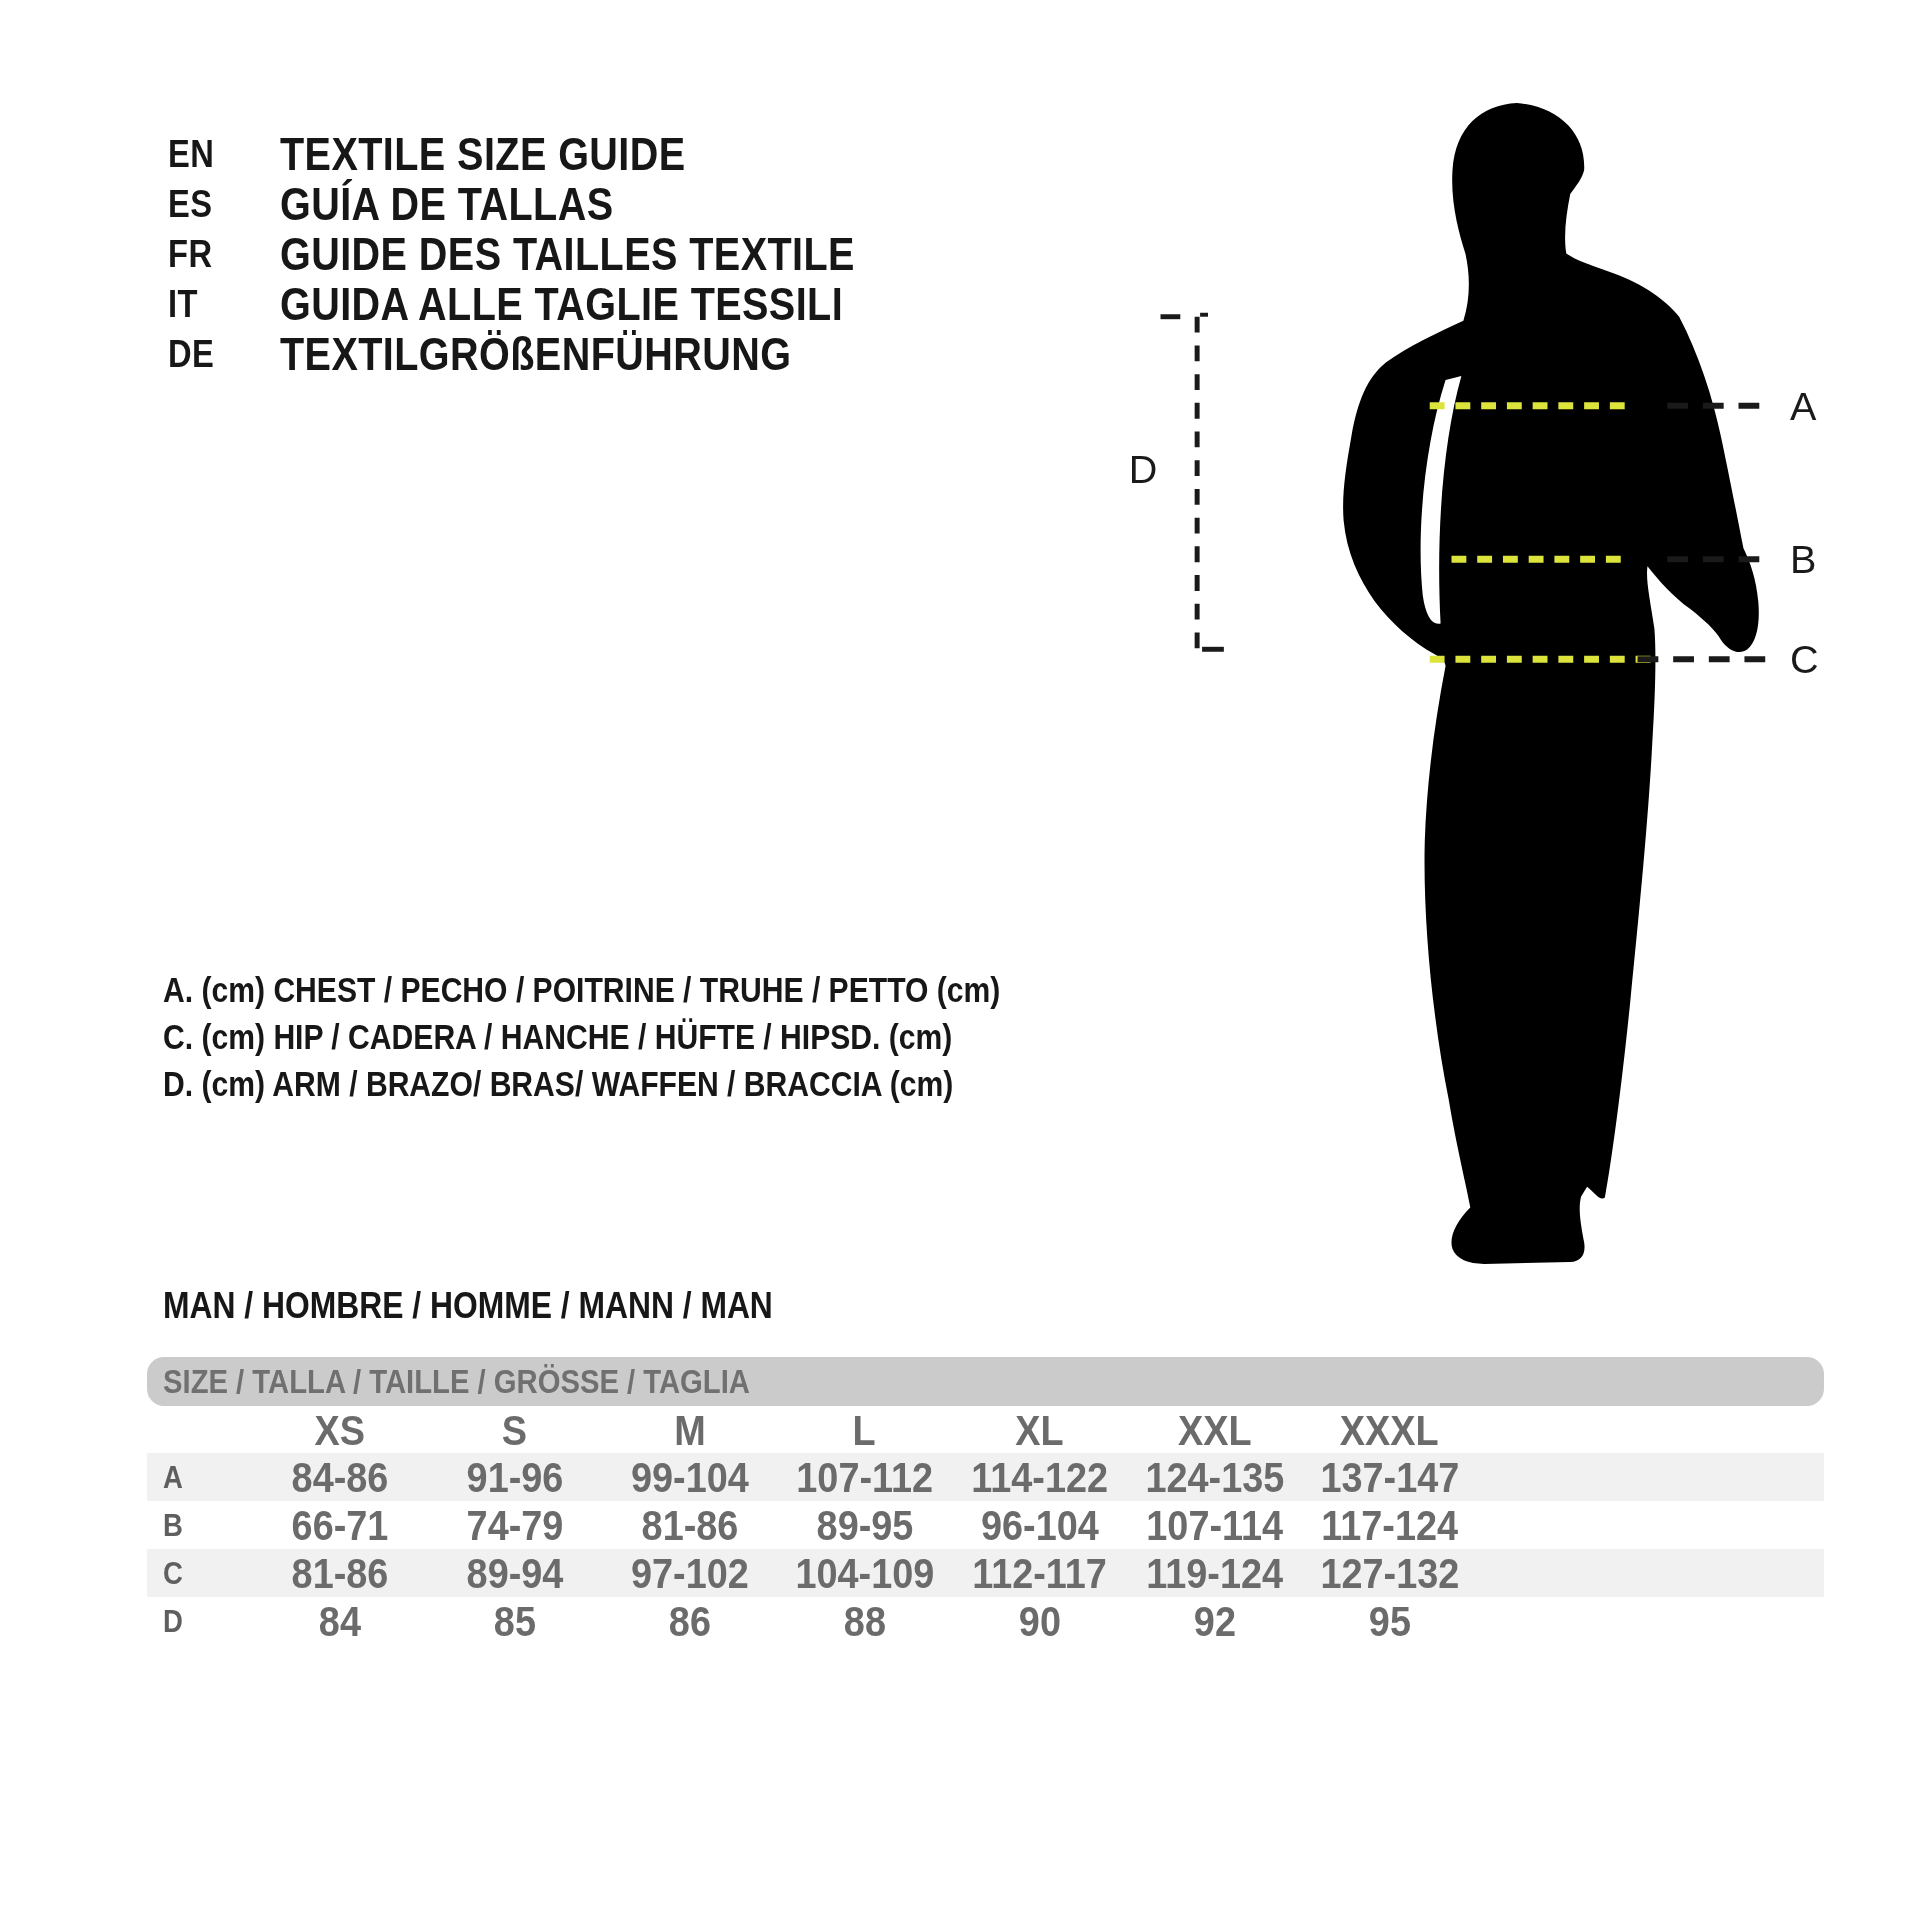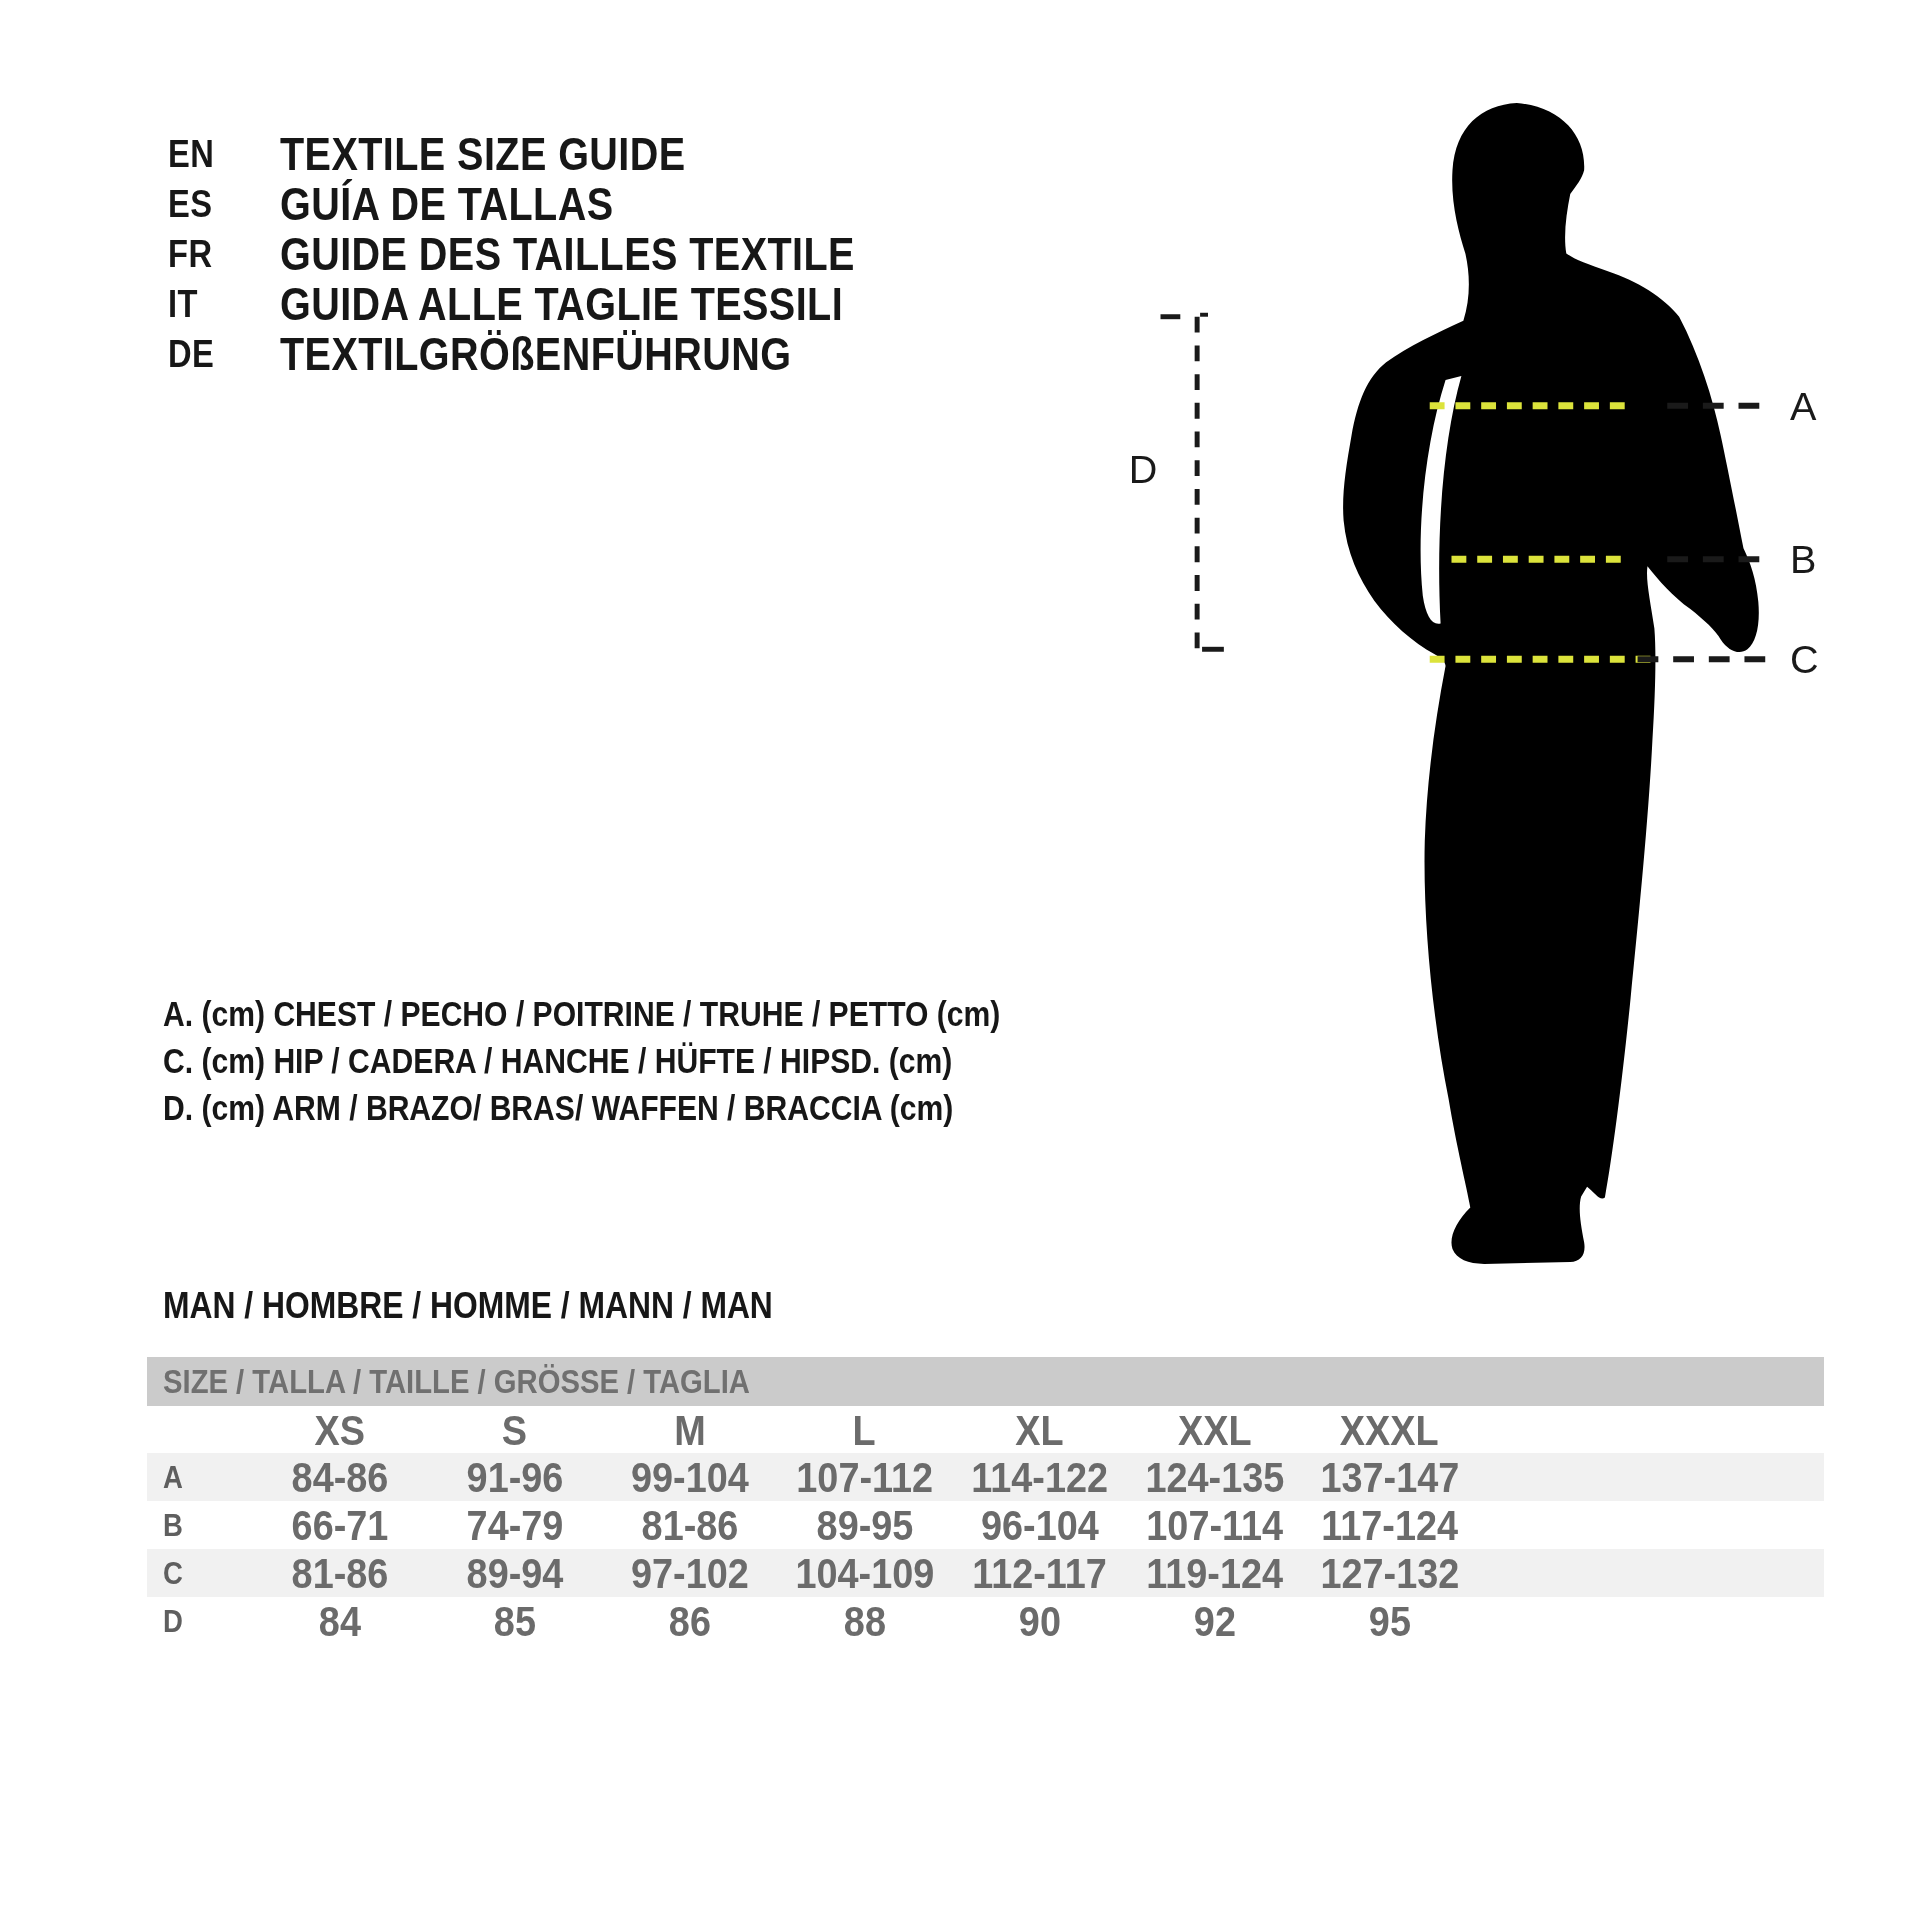--- a/index.html
+++ b/index.html
@@ -11,30 +11,30 @@
   .cx { display:inline-block; transform:scaleX(.86); transform-origin:0 50%; white-space:nowrap; }
   .cxc { display:inline-block; transform:scaleX(.88); transform-origin:50% 50%; white-space:nowrap; }
 
   
   .langs { position:absolute; left:144px; top:129px; }
   .lang-row { height:50px; display:flex; align-items:center; }
   .lang-code { width:112px; font-size:38px; font-weight:bold; color:#171717; letter-spacing:0.5px; }
   .lang-title { font-size:46px; font-weight:bold; color:#171717; letter-spacing:0.5px; }
 
   
-  .legend { position:absolute; left:139px; top:990px; }
+  .legend { position:absolute; left:139px; top:966px; }
   .legend-line { height:47px; display:flex; align-items:center; font-size:35px; font-weight:bold; color:#171717; }
 
   
   .gender { position:absolute; left:139px; top:1285px; font-size:37px; font-weight:bold; color:#171717; }
 
   
   .size-table { position:absolute; left:123px; top:1357px; width:1677px; }
   .band { height:49px; background:#cbcbcb; display:flex; align-items:center; padding-left:16px;
-          font-size:34px; font-weight:bold; color:#707070; }
+          font-size:34px; font-weight:bold; color:#707070;border-radius:17px; }
   .t-row { height:48px; display:grid; grid-template-columns:105px repeat(7,175px) 1fr; align-items:center; }
   .t-row.sizes { height:47px; }
   .t-row.stripe { background:#f1f1f1; }
   .t-cell { text-align:center; font-size:43px; font-weight:bold; color:#6b6b6b; }
   .t-label { padding-left:16px; font-size:32px; font-weight:bold; color:#5f5f5f; text-align:left; }
 
   
   .figure { position:absolute; left:1089px; top:87px; width:772px; height:1178px; }
   .figure svg { display:block; width:100%; height:100%; }
   .meas-label { font-size:40px; fill:#1a1a1a; font-weight:normal; }

